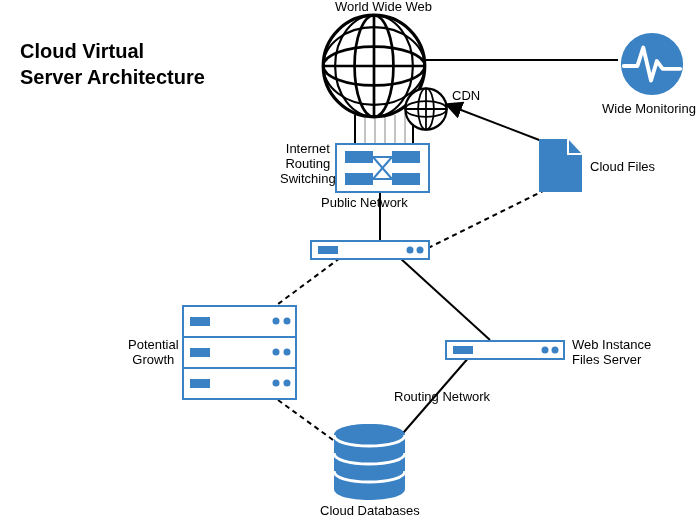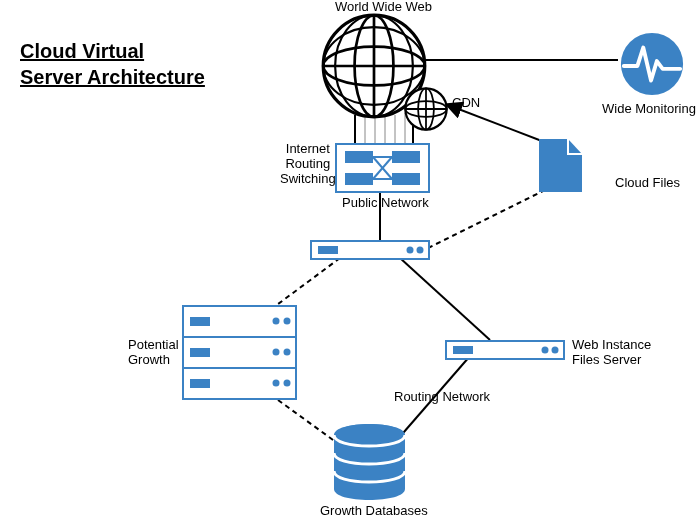--- a/index.html
+++ b/index.html
@@ -10,21 +10,20 @@
       background: #fff;
       position: relative;
       overflow: hidden;
     }
     .title {
       position: absolute;
       top: 12px;
       left: 20px;
       font-size: 20px;
       font-weight: bold;
-      text-decoration: underline;
       line-height: 1.3;
     }
     .label {
       position: absolute;
       font-size: 13px;
       color: #000;
       line-height: 1.15;
     }
     svg.canvas {
       position: absolute;
@@ -93,21 +92,21 @@
 
 <div class="icon" style="left:404px; top:87px;">
   <svg width="44" height="44" viewBox="0 0 100 100">
     <circle cx="50" cy="50" r="47" fill="#fff" stroke="#000" stroke-width="5"></circle>
     <ellipse cx="50" cy="50" rx="47" ry="18" fill="none" stroke="#000" stroke-width="4"></ellipse>
     <ellipse cx="50" cy="50" rx="18" ry="47" fill="none" stroke="#000" stroke-width="4"></ellipse>
     <line x1="3" y1="50" x2="97" y2="50" stroke="#000" stroke-width="4"></line>
     <line x1="50" y1="3" x2="50" y2="97" stroke="#000" stroke-width="4"></line>
   </svg>
 </div>
-<div class="label" style="left:452px; top:96px;">CDN</div>
+<div class="label" style="left:452px; top:89px;">CDN</div>
 
 <div class="icon" style="left:618px; top:30px;">
   <svg width="68" height="68" viewBox="0 0 70 70">
     <circle cx="35" cy="35" r="32" fill="#3b82c4"></circle>
     <path d="M6 37 L20 37 L26 18 L34 52 L40 32 L46 40 L64 40" fill="none" stroke="#fff" stroke-width="4" stroke-linejoin="round" stroke-linecap="round"></path>
   </svg>
 </div>
 <div class="label" style="left:602px; top:102px;">Wide Monitoring</div>
 
 <div class="icon" style="left:335px; top:143px;">
@@ -119,29 +118,29 @@
     <rect x="57" y="30" width="28" height="12" fill="#3b82c4"></rect>
     <line x1="38" y1="14" x2="57" y2="36" stroke="#3b82c4" stroke-width="2"></line>
     <line x1="38" y1="36" x2="57" y2="14" stroke="#3b82c4" stroke-width="2"></line>
     <line x1="38" y1="14" x2="57" y2="14" stroke="#3b82c4" stroke-width="2"></line>
     <line x1="38" y1="36" x2="57" y2="36" stroke="#3b82c4" stroke-width="2"></line>
   </svg>
 </div>
 <div class="label" style="left:280px; top:142px; white-space:pre-line; text-align:center;">Internet
 Routing
 Switching</div>
-<div class="label" style="left:342px; top:196px;text-align:center;">Public Network</div>
+<div class="label" style="left:321px; top:196px;text-align:center;">Public Network</div>
 
 <div class="icon" style="left:538px; top:138px;">
   <svg width="45" height="55" viewBox="0 0 45 55">
     <path d="M1 1 L30 1 L44 16 L44 54 L1 54 Z" fill="#3b82c4"></path>
     <path d="M30 1 L30 16 L44 16" fill="none" stroke="#fff" stroke-width="2"></path>
   </svg>
 </div>
-<div class="label" style="left:590px; top:176px;margin-left:25px;">Cloud Files</div>
+<div class="label" style="left:590px; top:160px;">Cloud Files</div>
 
 <div class="icon" style="left:310px; top:240px;">
   <svg width="120" height="20" viewBox="0 0 120 20">
     <rect x="1" y="1" width="118" height="18" fill="#fff" stroke="#3b82c4" stroke-width="2"></rect>
     <rect x="8" y="6" width="20" height="8" fill="#3b82c4"></rect>
     <circle cx="100" cy="10" r="3.5" fill="#3b82c4"></circle>
     <circle cx="110" cy="10" r="3.5" fill="#3b82c4"></circle>
   </svg>
 </div>
 
@@ -154,21 +153,21 @@
     <circle cx="94" cy="16" r="3.5" fill="#3b82c4"></circle>
     <circle cx="105" cy="16" r="3.5" fill="#3b82c4"></circle>
     <rect x="8" y="43" width="20" height="9" fill="#3b82c4"></rect>
     <circle cx="94" cy="47" r="3.5" fill="#3b82c4"></circle>
     <circle cx="105" cy="47" r="3.5" fill="#3b82c4"></circle>
     <rect x="8" y="74" width="20" height="9" fill="#3b82c4"></rect>
     <circle cx="94" cy="78" r="3.5" fill="#3b82c4"></circle>
     <circle cx="105" cy="78" r="3.5" fill="#3b82c4"></circle>
   </svg>
 </div>
-<div class="label" style="left:128px; top:338px; white-space:pre-line; text-align:left;">Potential
+<div class="label" style="left:128px; top:338px; white-space:pre-line; text-align:center;">Potential
 Growth</div>
 
 <div class="icon" style="left:445px; top:340px;">
   <svg width="120" height="20" viewBox="0 0 120 20">
     <rect x="1" y="1" width="118" height="18" fill="#fff" stroke="#3b82c4" stroke-width="2"></rect>
     <rect x="8" y="6" width="20" height="8" fill="#3b82c4"></rect>
     <circle cx="100" cy="10" r="3.5" fill="#3b82c4"></circle>
     <circle cx="110" cy="10" r="3.5" fill="#3b82c4"></circle>
   </svg>
 </div>
@@ -178,13 +177,13 @@
 
 <div class="icon" style="left:332px; top:423px;">
   <svg width="75" height="78" viewBox="0 0 75 78">
     <path d="M2 12 C2 5 18 1 37 1 C56 1 73 5 73 12 L73 66 C73 73 56 77 37 77 C18 77 2 73 2 66 Z" fill="#3b82c4"></path>
     <ellipse cx="37.5" cy="12" rx="35" ry="11" fill="#3b82c4" stroke="#fff" stroke-width="0"></ellipse>
     <path d="M2 12 C2 19 18 23 37 23 C56 23 73 19 73 12" fill="none" stroke="#fff" stroke-width="3"></path>
     <path d="M2 30 C2 37 18 41 37 41 C56 41 73 37 73 30" fill="none" stroke="#fff" stroke-width="3"></path>
     <path d="M2 48 C2 55 18 59 37 59 C56 59 73 55 73 48" fill="none" stroke="#fff" stroke-width="3"></path>
   </svg>
 </div>
-<div class="label" style="left:320px; top:504px;">Growth Databases</div>
+<div class="label" style="left:320px; top:504px;">Cloud Databases</div>
 
 </body></html>

